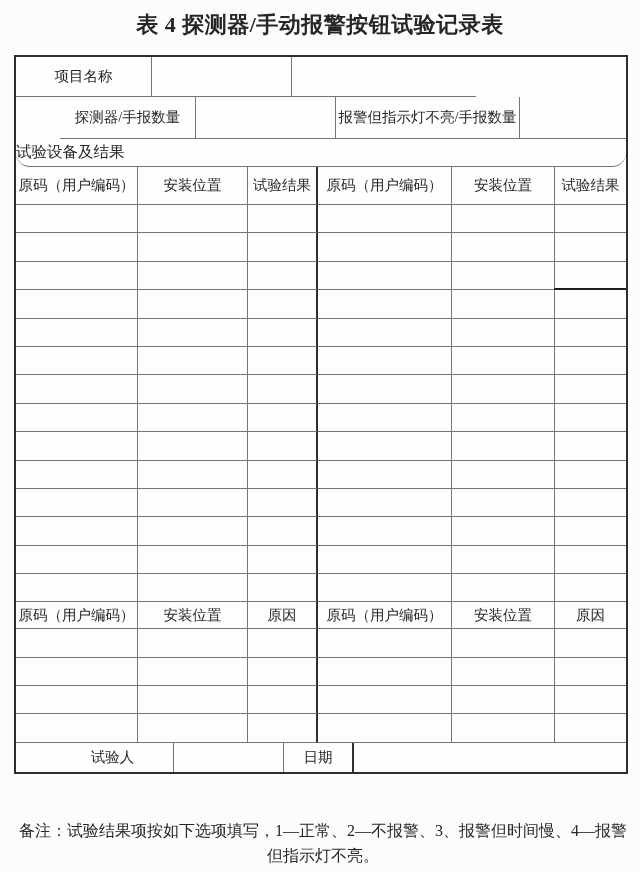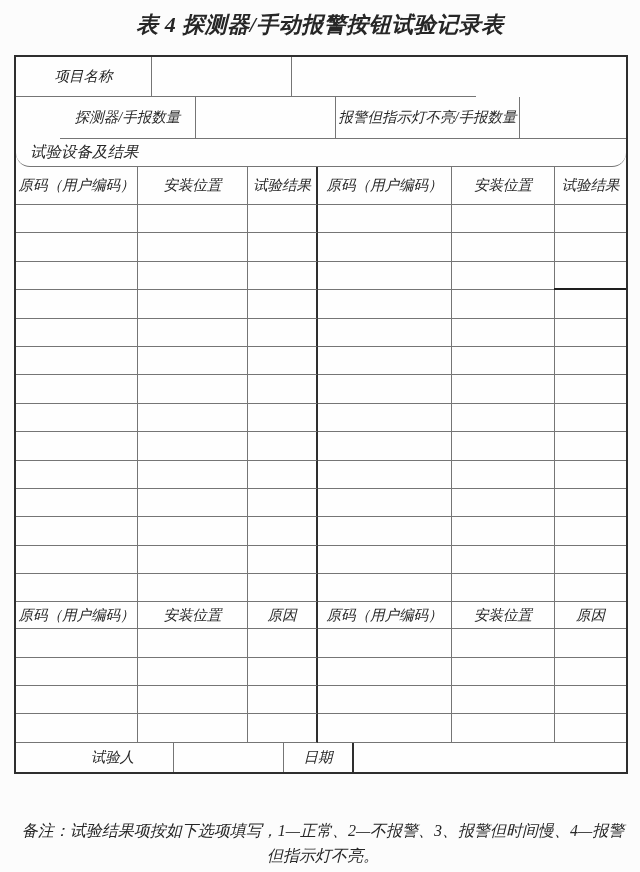--- a/index.html
+++ b/index.html
@@ -3,21 +3,20 @@
 <meta charset="utf-8">
 <style>
   html,body { margin:0; padding:0; }
   .page {
     position:relative;
     width:640px; height:872px;
     background:#fcfcfc;
     font-family:"Liberation Serif","DejaVu Serif",serif;
     color:#262626;
     overflow:hidden;
-    font-style:italic;
   }
   .title {
     position:absolute; top:10px; left:0; width:100%;
     text-align:center;
     font-size:22px; font-weight:bold;
     letter-spacing:0.5px;
     white-space:nowrap;
   }
   .form-table {
     position:absolute; left:14px; top:55px; width:614px;
@@ -38,21 +37,21 @@
     overflow:hidden; white-space:nowrap;
   }
   .row .cell:last-child { border-right:0; }
   .g6 > .cell:nth-child(3), .gsig > .cell:nth-child(3) {
     border-right:2px solid #2e2e2e;
   }
   .sec {
     box-sizing:border-box;
     border-bottom:1px solid #757575;
     display:flex; align-items:center;
-    padding-left:14px;
+    padding-left:0;
     font-size:15.5px;
   }
   .h40 { height:40px; }
   .h42 { height:42px;margin-left:44px; }
   .h28 { height:28px; }
   .h38 { height:38px; }
   .h27 { height:27px; }
   .h28d { height:28.4px; }
   .h28b { height:28.3px; }
   .sig { height:29px;margin-left:36px; }

